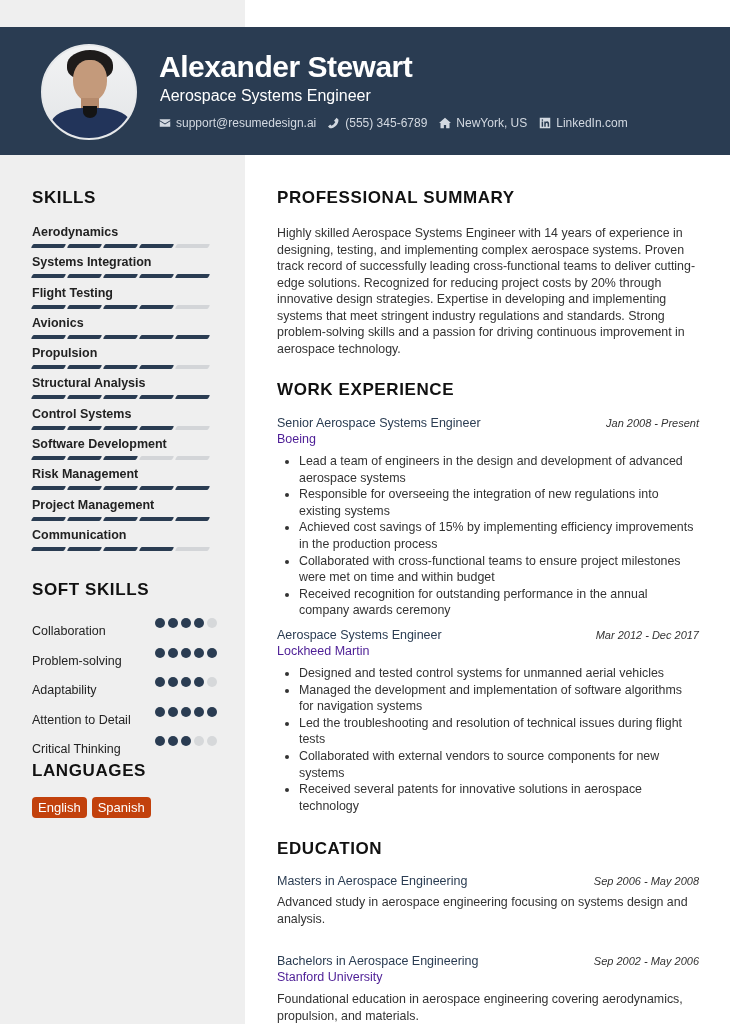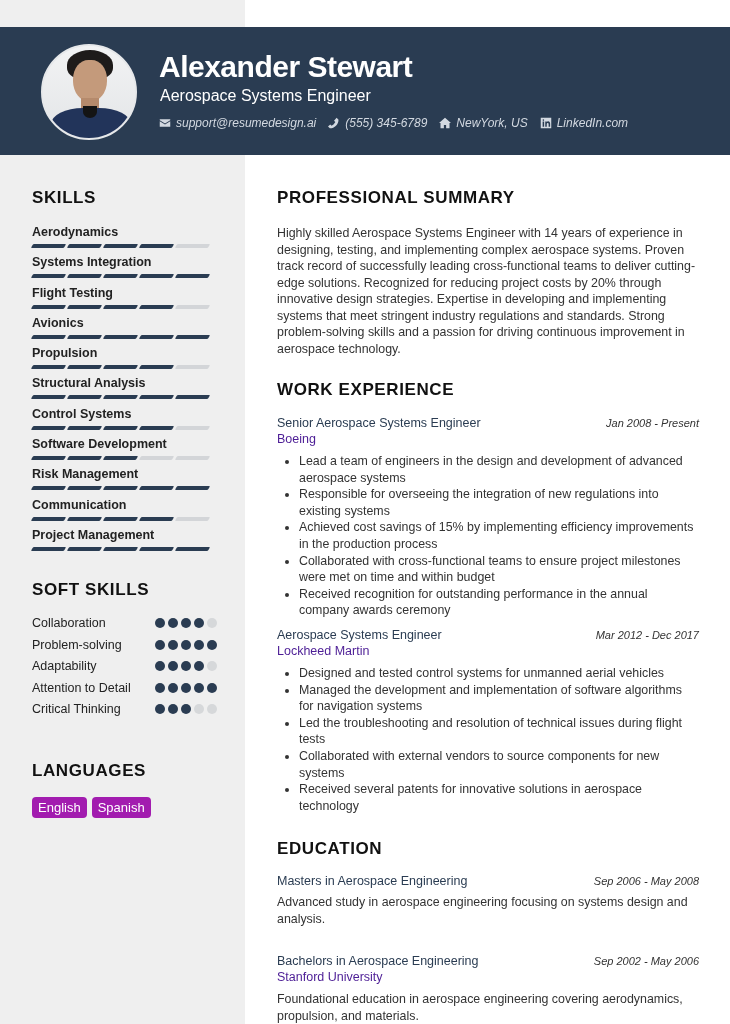--- a/index.html
+++ b/index.html
@@ -10,37 +10,37 @@
     .avatar { position: absolute; left: 41px; top: 44px; width: 96px; height: 96px; border-radius: 50%; background: #eceef0; border: 2px solid #e6e8ea; overflow: hidden; }
     .avatar .bg { position: absolute; inset: 0; background: linear-gradient(180deg, #f2f3f4 0%, #e3e5e7 100%); }
     .avatar .hair { position: absolute; left: 24px; top: 4px; width: 46px; height: 30px; border-radius: 50% 50% 40% 40%; background: #1e1b1a; }
     .avatar .face { position: absolute; left: 30px; top: 14px; width: 34px; height: 42px; border-radius: 45% 45% 50% 50%; background: #c49a7b; }
     .avatar .neck { position: absolute; left: 38px; top: 52px; width: 18px; height: 14px; background: #b58a6c; }
     .avatar .shirt { position: absolute; left: 8px; top: 62px; width: 80px; height: 40px; border-radius: 40% 40% 0 0; background: #22345a; }
     .avatar .collar { position: absolute; left: 40px; top: 60px; width: 14px; height: 12px; background: #141414; border-radius: 0 0 50% 50%; }
     .name { position: absolute; left: 159px; top: 50px; font-size: 30px; font-weight: 700; color: #ffffff; letter-spacing: -0.5px; }
     .title { position: absolute; left: 160px; top: 87px; font-size: 16px; color: #ffffff; }
     .contacts { position: absolute; left: 159px; top: 116px; display: flex; gap: 12px; font-size: 12px; color: #d3d9e1; align-items: center; }
-    .contact { display: flex; align-items: center; gap: 5px; font-style: italic; }
+    .contact { display: flex; align-items: center; gap: 5px; }
     .contact svg { width: 12px; height: 12px; fill: #d3d9e1; }
     .sec-h { position: absolute; font-size: 17px; font-weight: 700; letter-spacing: 0.6px; color: #111; }
     .skills { position: absolute; left: 32px; top: 225px; width: 180px; }
     .skill { height: 30.3px; font-weight: bold; }
     .skill-name { font-size: 12.5px; color: #222; line-height: 15px; }
     .bar { display: flex; gap: 3px; margin-top: 4px; }
     .seg { width: 33px; height: 4px; background: #d3d5d8; transform: skewX(-30deg); border-radius: 1px; }
     .seg.on { background: #2a3c52; }
     .soft { position: absolute; left: 32px; top: 616px; width: 185px; }
     .soft-row { display: flex; justify-content: space-between; align-items: flex-start; margin-bottom: 6px; }
-    .soft-name { font-size: 12.5px; color: #222; line-height: 15.5px; width: 100px; }
+    .soft-name { font-size: 12.5px; color: #222; line-height: 15.5px; width: 100px; margin-top: 8px; }
     .dots { display: flex; gap: 3px; padding-top: 2px; }
     .dot { width: 10px; height: 10px; border-radius: 50%; background: #d6d8da; }
     .dot.on { background: #2a3c52; }
     .langs { position: absolute; left: 32px; top: 797px; display: flex; gap: 5px; }
-    .lang { background: #a21caf; color: #fff; font-size: 13px; padding: 3px 6px; border-radius: 4px; line-height: 15px; }
+    .lang { background: #c2410c; color: #fff; font-size: 13px; padding: 3px 6px; border-radius: 4px; line-height: 15px; }
     .main { position: absolute; left: 277px; width: 425px; }
     .summary { top: 225px; font-size: 12.4px; line-height: 16.5px; color: #333; }
     .job { position: absolute; left: 277px; width: 422px; }
     .job-head { display: flex; justify-content: space-between; align-items: baseline; }
     .job-title { font-size: 12.5px; color: #2a3c52; font-weight: 500; }
     .job-date { font-size: 11px; font-style: italic; color: #333; }
     .job-org { font-size: 12.5px; color: #4c1d95; margin-top: 2px; line-height: 15px; }
     .bullets { margin-top: 6px; padding-left: 22px; font-size: 12.4px; color: #333; line-height: 16.6px; }
     .bullets li { margin-bottom: 0; }
     .edu-desc { font-size: 12.4px; color: #333; line-height: 16.6px; margin-top: 6px; }
@@ -177,37 +177,37 @@
       <div class="skill-name">Risk Management</div>
       <div class="bar">
         <div class="seg on"></div>
         <div class="seg on"></div>
         <div class="seg on"></div>
         <div class="seg on"></div>
         <div class="seg on"></div>
       </div>
     </div>
     <div class="skill">
+      <div class="skill-name">Project Management</div>
+      <div class="bar">
+        <div class="seg on"></div>
+        <div class="seg on"></div>
+        <div class="seg on"></div>
+        <div class="seg on"></div>
+        <div class="seg on"></div>
+      </div>
+    </div>
+    <div class="skill">
       <div class="skill-name">Communication</div>
       <div class="bar">
         <div class="seg on"></div>
         <div class="seg on"></div>
         <div class="seg on"></div>
         <div class="seg on"></div>
         <div class="seg"></div>
-      </div>
-    </div>
-    <div class="skill">
-      <div class="skill-name">Project Management</div>
-      <div class="bar">
-        <div class="seg on"></div>
-        <div class="seg on"></div>
-        <div class="seg on"></div>
-        <div class="seg on"></div>
-        <div class="seg on"></div>
       </div>
     </div>
   </div>
 
 <div class="sec-h" style="left:32px; top:580px;">SOFT SKILLS</div>
 <div class="soft" id="soft-list">
     <div class="soft-row">
       <div class="soft-name">Collaboration</div>
       <div class="dots">
         <div class="dot on"></div>

